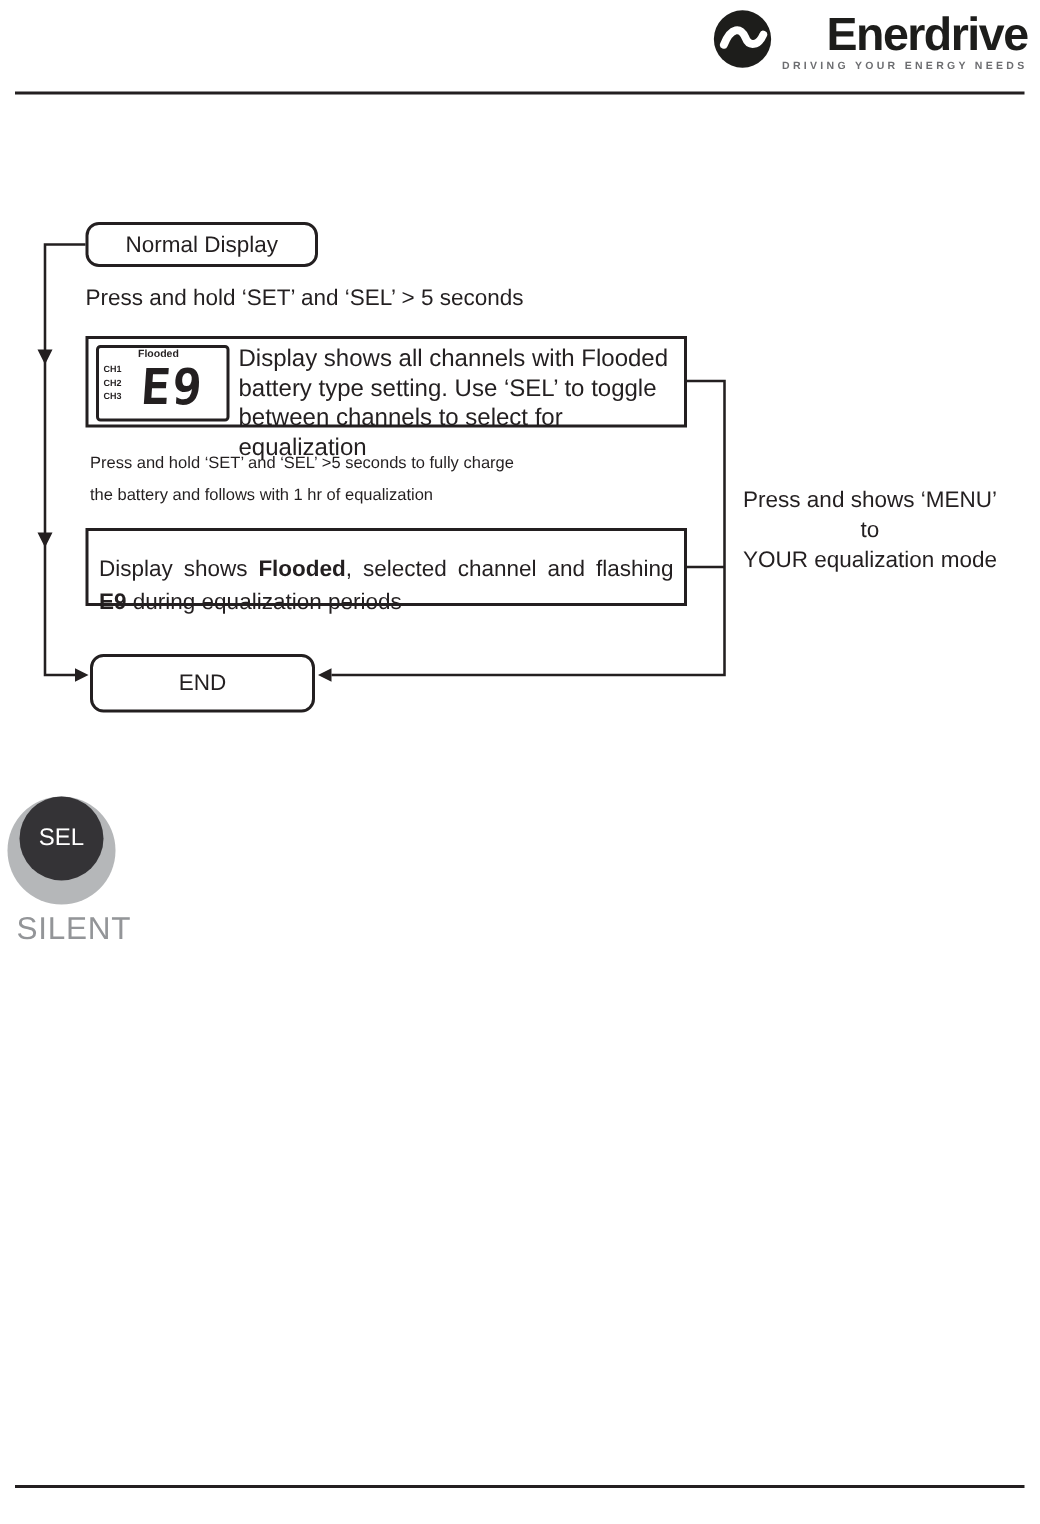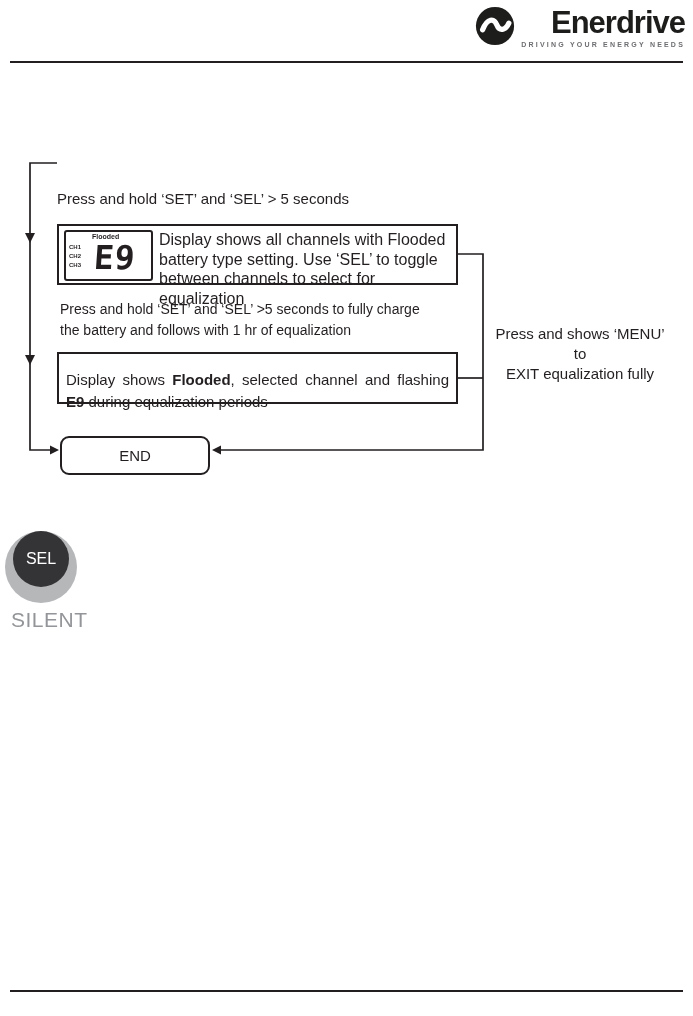--- a/index.html
+++ b/index.html
@@ -19,21 +19,21 @@
   .tagline { font-size:7px; font-weight:bold; letter-spacing:2.2px; color:#6d6e71; margin-top:0; }
 
   
   .node { border:2px solid #231f20; border-radius:9px; display:flex; align-items:center; justify-content:center; font-size:15px; background:#fff; }
   .start-box { position:absolute; left:57px; top:148px; width:155px; height:30px; }
   .end-box { position:absolute; left:60px; top:436px; width:150px; height:39px; }
   .step1 { position:absolute; left:57px; top:190px; font-size:15px; }
   .procbox { position:absolute; border:2px solid #231f20; background:#fff; }
   .box1 { left:57px; top:224px; width:401px; height:61px; }
   .box1-text { position:absolute; left:100px; top:4px; width:300px; font-size:16px; line-height:19.5px; }
-  .step2 { position:absolute; left:60px; top:299px; font-size:14px; line-height:21px; }
+  .step2 { position:absolute; left:60px; top:299px; font-size:11px; line-height:21px; }
   .box2 { left:57px; top:352px; width:401px; height:52px; padding:15px 7px; font-size:15px; line-height:21.5px; text-align:justify; }
   .menu-note { position:absolute; left:494px; top:324px; width:172px; text-align:center; font-size:15px; line-height:20px; }
 
   
   .lcd { position:absolute; left:5px; top:4px; width:89px; height:51px; border:2px solid #231f20; border-radius:3px; background:#fff; }
   .lcd-flooded { position:absolute; top:1px; left:26px; font-size:7px; font-weight:bold; }
   .lcd-channels { position:absolute; left:3px; top:12px; display:flex; flex-direction:column; gap:3px; font-size:6px; font-weight:bold; }
   .lcd-code { position:absolute; left:28px; top:6px; font-family:"DejaVu Sans Mono", monospace; font-weight:bold; font-size:33px; letter-spacing:1px; transform:skewX(-4deg); }
 
   
@@ -73,20 +73,23 @@
     <polyline points="57,163 30,163 30,450 50,450" fill="none" stroke="#231f20" stroke-width="1.7"></polyline>
     <polygon points="59,450 50,445.5 50,454.5" fill="#231f20"></polygon>
     <polygon points="30,243 25,233 35,233" fill="#231f20"></polygon>
     <polygon points="30,365 25,355 35,355" fill="#231f20"></polygon>
 
     <polyline points="458,254 483,254 483,450 221,450" fill="none" stroke="#231f20" stroke-width="1.7"></polyline>
     <line x1="458" y1="378" x2="483" y2="378" stroke="#231f20" stroke-width="1.7"></line>
     <polygon points="212,450 221,445.5 221,454.5" fill="#231f20"></polygon>
   </svg>
 
+  <div class="node start-box">
+    <span>Normal Display</span>
+  </div>
 
   <div class="step1">Press and hold ‘SET’ and ‘SEL’ &gt; 5 seconds</div>
 
   <div class="procbox box1">
     <div class="lcd">
       <span class="lcd-flooded">Flooded</span>
       <span class="lcd-channels">
         <span>CH1</span>
         <span>CH2</span>
         <span>CH3</span>
@@ -100,21 +103,21 @@
     <div>Press and hold ‘SET’ and ‘SEL’ &gt;5 seconds to fully charge</div>
     <div>the battery and follows with 1 hr of equalization</div>
   </div>
 
   <div class="procbox box2">
     <span><span>Display shows </span><b>Flooded</b><span>, selected channel and flashing </span><b>E9</b><span> during equalization periods</span></span>
   </div>
 
   <div class="menu-note">
     <div>Press and shows ‘MENU’ to</div>
-    <div>EXIT equalization fully</div>
+    <div>YOUR equalization mode</div>
   </div>
 
   <div class="node end-box">
     <span>END</span>
   </div>
 
   <div class="sel-outer">
     <div class="sel-inner">
       <span>SEL</span>
     </div>

